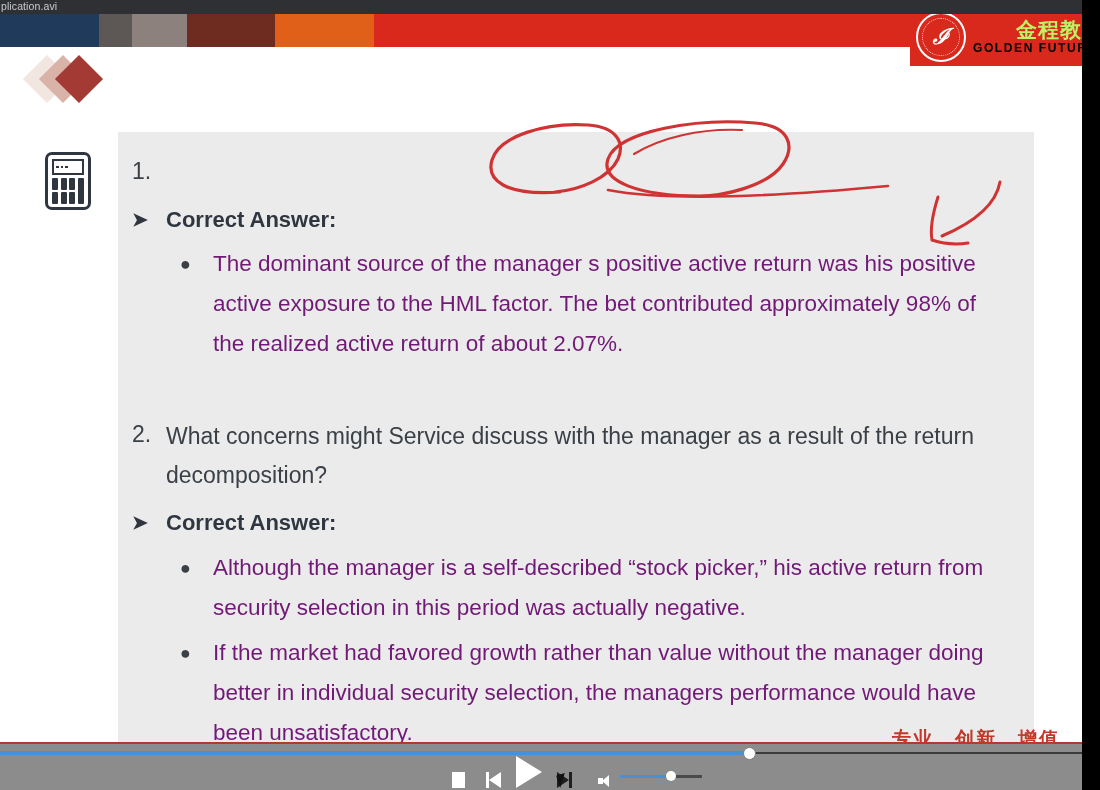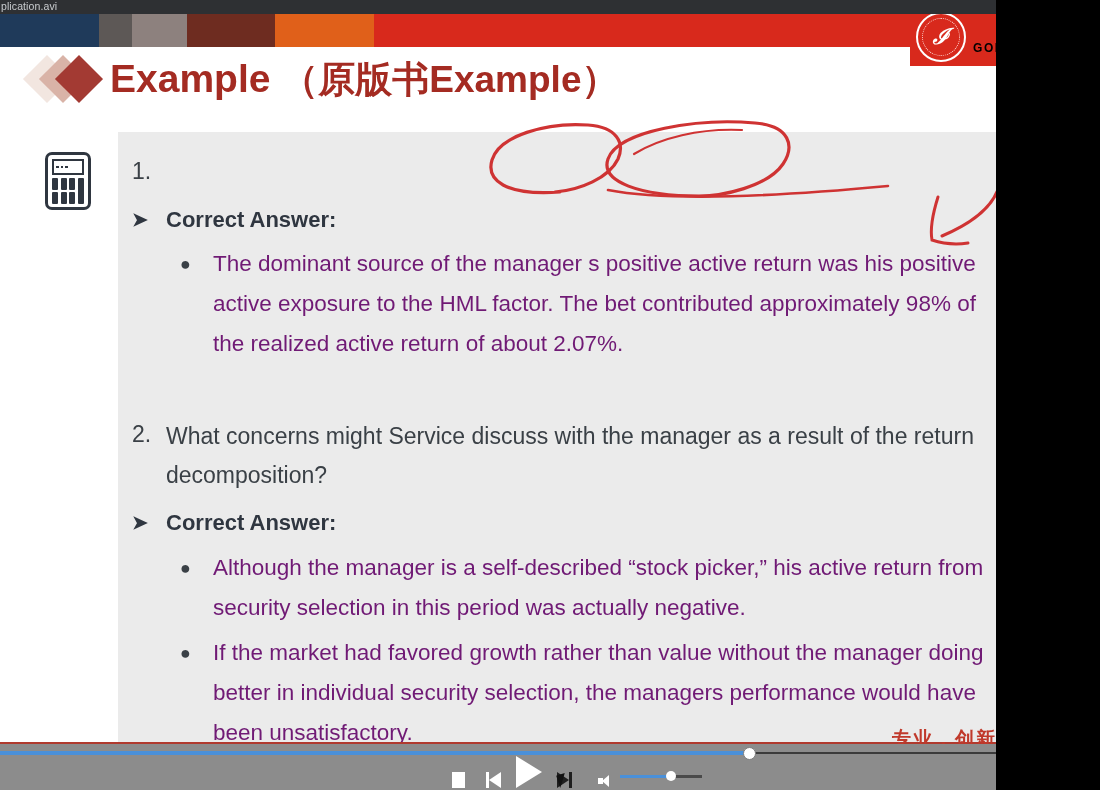--- a/index.html
+++ b/index.html
@@ -9,21 +9,21 @@
   }
   body {
     width: 1100px;
     height: 790px;
     overflow: hidden;
     font-family: "Liberation Sans", sans-serif;
   }
 
   #app {
     position: relative;
-    width: 996px;
+    width: 1082px;
     height: 790px;
     background: #ffffff;
     overflow: hidden;
   }
 
   
   .titlebar {
     position: absolute;
     left: 0; top: 0;
     width: 1100px; height: 14px;
@@ -463,24 +463,20 @@
         <div class="logo-cn">金程教育</div>
         <div class="logo-en">GOLDEN FUTURE</div>
       </div>
     </div>
 
     <div class="heading">
       <div class="diamonds">
         <span class="dia dia-a"></span>
         <span class="dia dia-b"></span>
         <span class="dia dia-c"></span>
-      </div>
-      <div class="heading-text">
-        <span>Example</span>
-        <span class="cn">（原版书Example）</span>
       </div>
     </div>
 
     <div class="calc">
       <div class="calc-screen">
           <i></i>
           <i></i>
           <i></i>
         </div>
       <div class="calc-keys">

